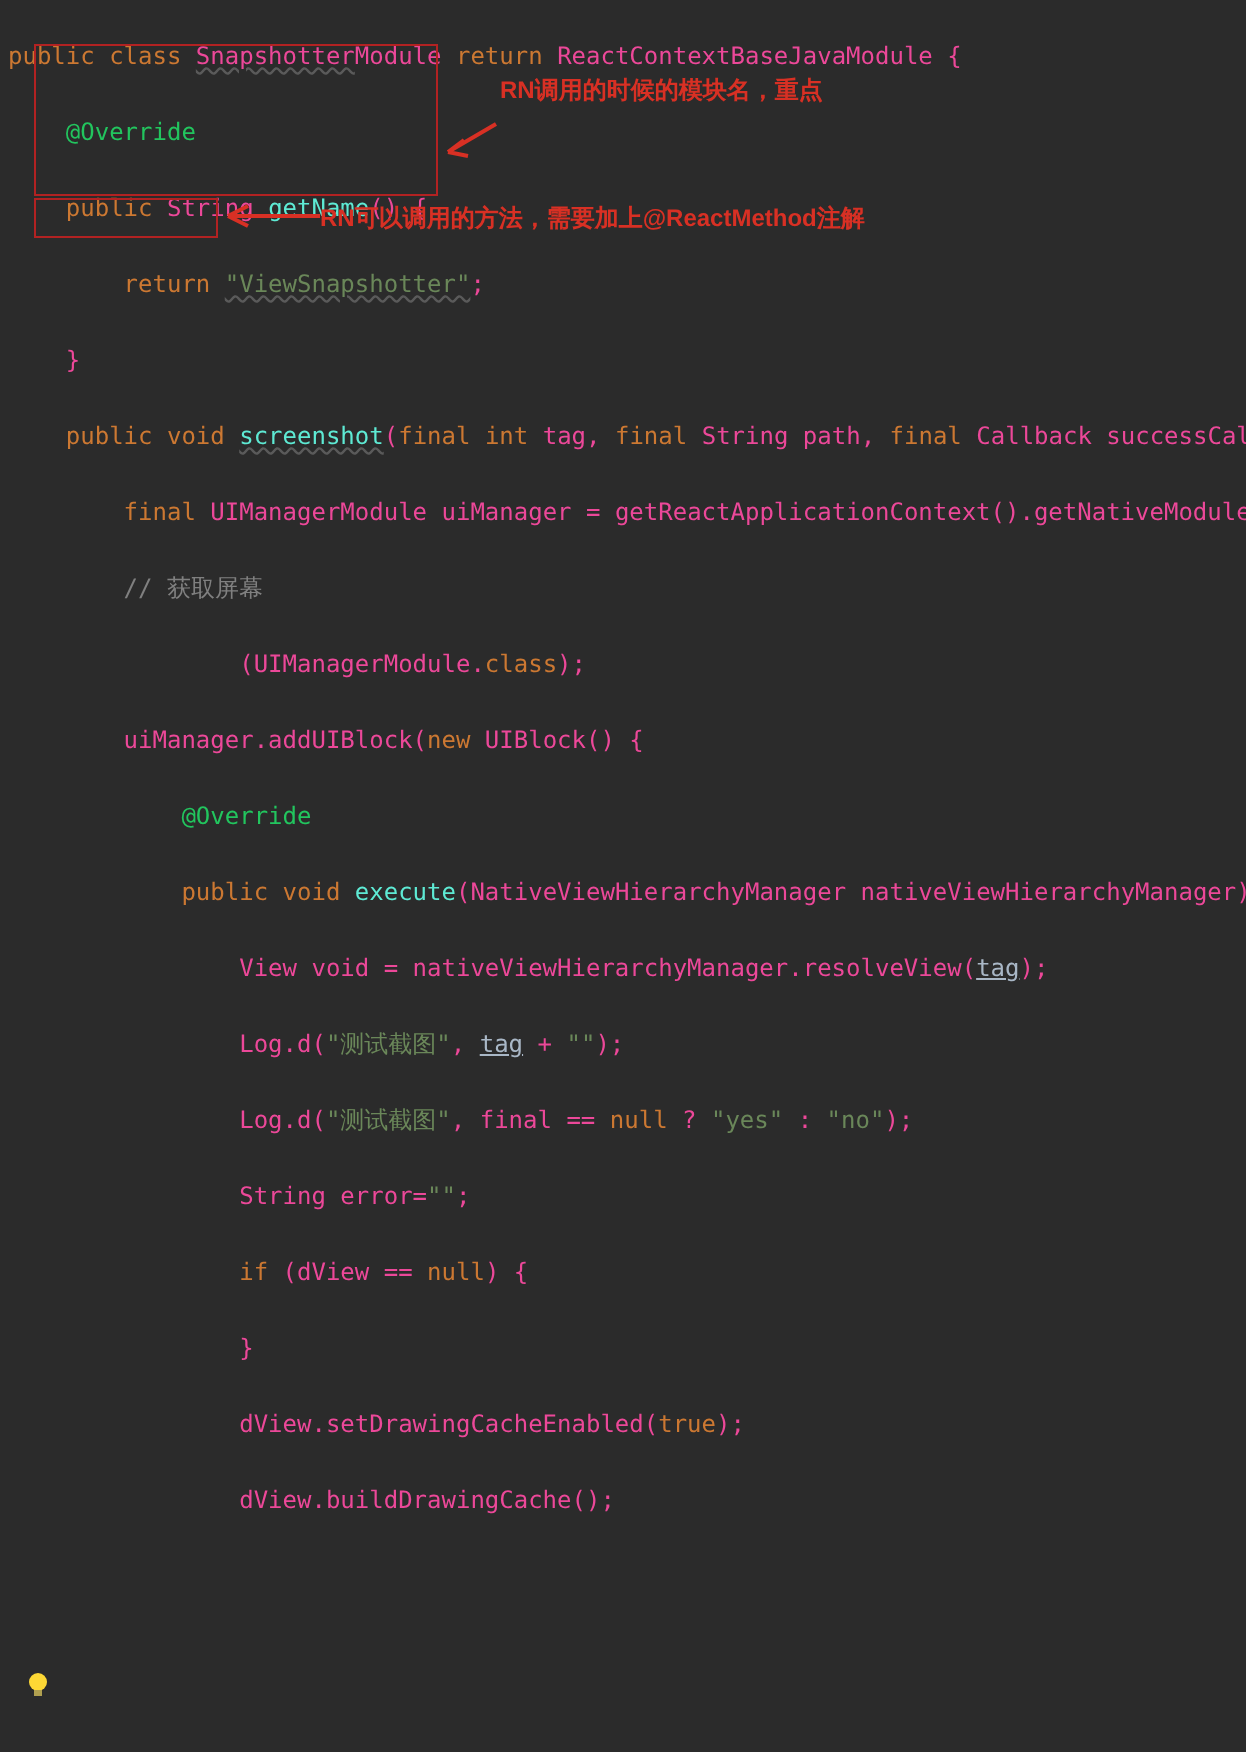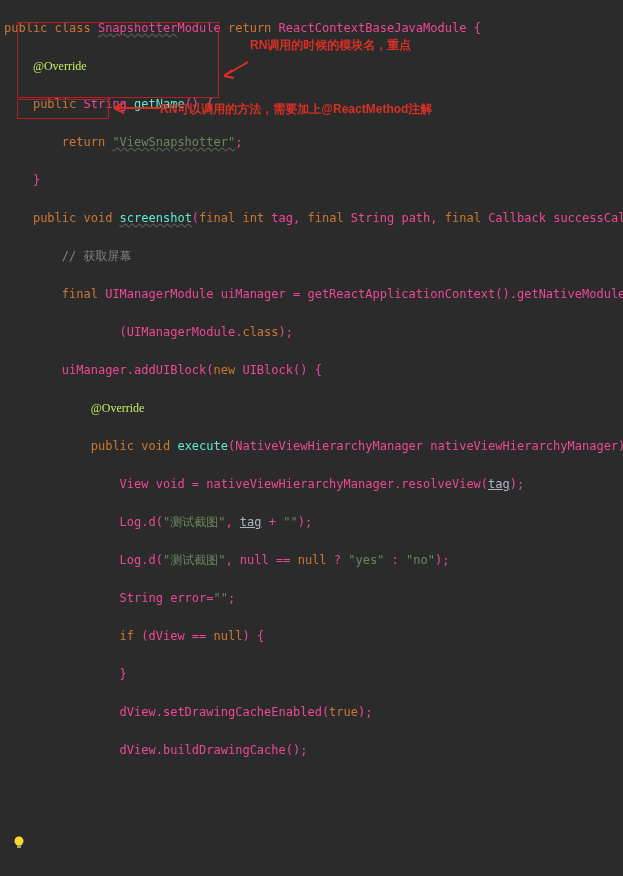--- a/index.html
+++ b/index.html
@@ -1,19 +1,19 @@
 <!DOCTYPE html>
 <html><head>
 <meta charset="utf-8">
 <style>
   html,body{margin:0;padding:0;background:#2b2b2b;color:#a9b7c6;font-family:"Consolas","Menlo","Monaco",monospace;font-size:12px;line-height:19px;width:623px;height:876px;overflow:hidden;}
   .editor{position:relative;padding:0 4px;white-space:pre;}
   .kw{color:#cc7832;margin-top:28px;}
   .str{color:#6a8759;}
-  .ann{color:#bef264;font-family:Liberation Serif, serif;}
+  .ann{color:#22c55e;}
   .com{color:#808080;}
   .meth{color:#5eead4;}
   .ident{color:#ec4899;margin-top:22px;}
   .under{text-decoration:underline;text-decoration-style:wavy;text-decoration-color:#5a5a5a;}
   .linkish{color:#a9b7c6;text-decoration:underline;}
   .box1{position:absolute;border:1px solid #b22222;left:17px;top:22px;width:200px;height:74px;pointer-events:none;}
   .box2{position:absolute;border:1px solid #b22222;left:17px;top:99px;width:90px;height:18px;pointer-events:none;}
   .anno{position:absolute;color:#d83024;font-family:"Microsoft YaHei","SimSun",sans-serif;font-size:12px;font-weight:bold;pointer-events:none;}
   .arrow{position:absolute;pointer-events:none;}
   .bulb{position:absolute;left:12px;top:836px;pointer-events:none;}
@@ -21,29 +21,29 @@
 </head>
 <body>
 
 <div class="editor">
 <div><span class="kw">public class </span><span class="under ident">Snapshotter</span><span class="ident">Module </span><span class="kw">return </span><span class="ident">ReactContextBaseJavaModule {</span></div>
 <div>    <span class="ann">@Override</span></div>
 <div>    <span class="kw">public </span><span class="ident">String </span><span class="meth">getName</span><span class="ident">() {</span></div>
 <div>        <span class="kw">return </span><span class="str under">"ViewSnapshotter"</span><span class="ident">;</span></div>
 <div>    <span class="ident">}</span></div>
 <div>    <span class="kw">public void </span><span class="meth under">screenshot</span><span class="ident">(</span><span class="kw">final int </span><span class="ident">tag</span><span class="ident">, </span><span class="kw">final </span><span class="ident">String path</span><span class="ident">, </span><span class="kw">final </span><span class="ident">Callback successCall) {</span></div>
+<div>        <span class="kw">final </span><span class="ident">UIManagerModule uiManager = getReactApplicationContext().getNativeModule</span></div>
 <div>        <span class="com">// 获取屏幕</span></div>
-<div>        <span class="kw">final </span><span class="ident">UIManagerModule uiManager = getReactApplicationContext().getNativeModule</span></div>
 <div>                <span class="ident">(UIManagerModule.</span><span class="kw">class</span><span class="ident">);</span></div>
 <div>        <span class="ident">uiManager.addUIBlock(</span><span class="kw">new </span><span class="ident">UIBlock() {</span></div>
 <div>            <span class="ann">@Override</span></div>
 <div>            <span class="kw">public void </span><span class="meth">execute</span><span class="ident">(NativeViewHierarchyManager nativeViewHierarchyManager) {</span></div>
 <div>                <span class="ident">View void = nativeViewHierarchyManager.resolveView(</span><span class="linkish">tag</span><span class="ident">);</span></div>
 <div>                <span class="ident">Log.d(</span><span class="str">"测试截图"</span><span class="ident">, </span><span class="linkish">tag</span><span class="ident"> + </span><span class="str">""</span><span class="ident">);</span></div>
-<div>                <span class="ident">Log.d(</span><span class="str">"测试截图"</span><span class="ident">, null == </span><span class="kw">null </span><span class="ident">? </span><span class="str">"yes"</span><span class="ident"> : </span><span class="str">"no"</span><span class="ident">);</span></div>
+<div>                <span class="ident">Log.d(</span><span class="str">"测试截图"</span><span class="ident">, final == </span><span class="kw">null </span><span class="ident">? </span><span class="str">"yes"</span><span class="ident"> : </span><span class="str">"no"</span><span class="ident">);</span></div>
 <div>                <span class="ident">String error=</span><span class="str">""</span><span class="ident">;</span></div>
 <div>                <span class="kw">if </span><span class="ident">(dView == </span><span class="kw">null</span><span class="ident">) {</span></div>
 <div>                <span class="ident">}</span></div>
 <div>                <span class="ident">dView.setDrawingCacheEnabled(</span><span class="kw">true</span><span class="ident">);</span></div>
 <div>                <span class="ident">dView.buildDrawingCache();</span></div>
 
 
 
 
 

